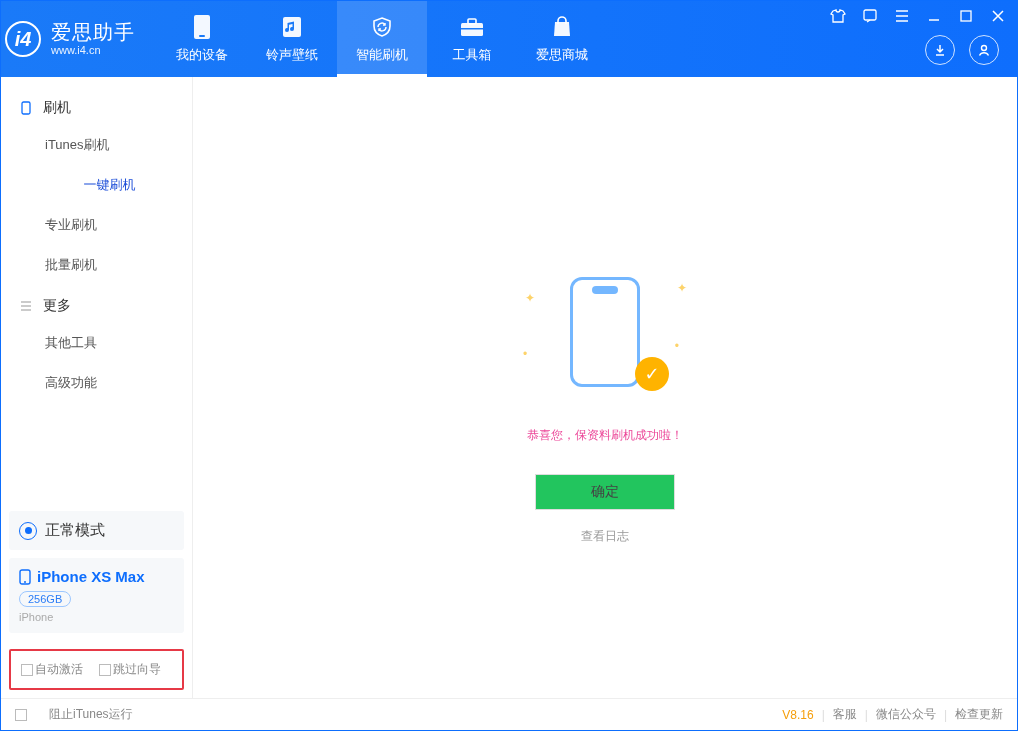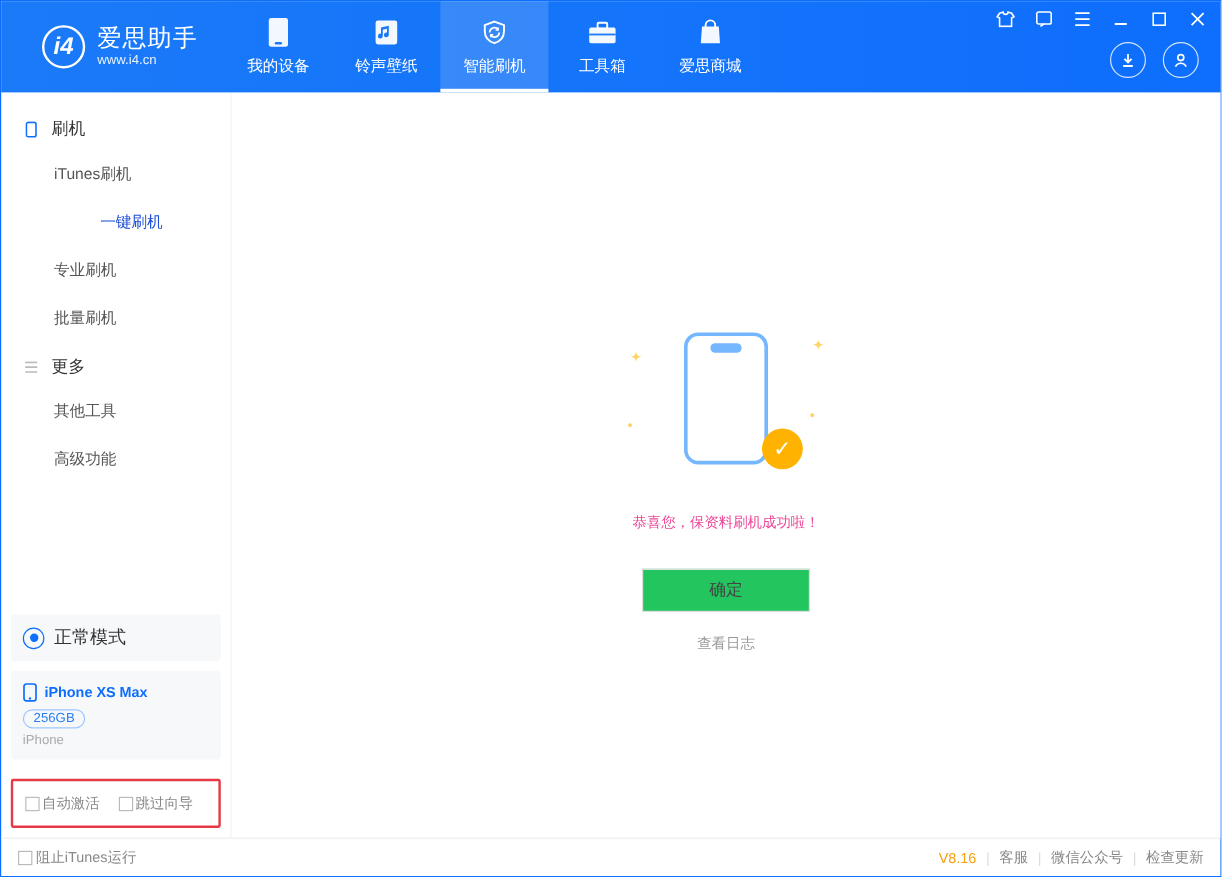--- a/index.html
+++ b/index.html
@@ -1,19 +1,19 @@
 <!DOCTYPE html>
 <html><head>
 <meta charset="utf-8">
 <style>
 * { margin: 0; padding: 0; box-sizing: border-box; font-family: "Microsoft YaHei", Arial, sans-serif; }
 body { background: #f5f5f5; display: flex; align-items: center; justify-content: center; height: 100vh; }
 .window { width: 1018px; height: 731px; background: #fff; border: 1px solid #0d6efd; display: flex; flex-direction: column; position: relative; }
 .titlebar { height: 76px; background: linear-gradient(90deg,#1a7af8 0%, #0e6efd 100%); display: flex; align-items: stretch; color: #fff; position: relative; }
-.logo-block { display: flex; align-items: center; padding: 0 22px 0 34px; gap: 10px; }
+.logo-block { display: flex; align-items: center; padding: 0 22px 0 4px; gap: 10px; }
 .logo-i { width: 36px; height: 36px; border: 2.5px solid #fff; border-radius: 50%; display: flex; align-items: center; justify-content: center; font-size: 20px; font-weight: bold; font-style: italic; }
 .logo-txt .cn { font-size: 20px; font-weight: 500; line-height: 1; letter-spacing: 1px; }
 .logo-txt .url { font-size: 11px; opacity: .9; line-height: 1; margin-top: 3px; }
 .tabs { display: flex; height: 100%; }
 .tab { width: 90px; display: flex; flex-direction: column; align-items: center; justify-content: center; gap: 6px; cursor: pointer; position: relative; }
 .tab .ico { width: 26px; height: 26px; display: flex; align-items: center; justify-content: center; }
 .tab .lbl { font-size: 13px; }
 .tab.active { background: rgba(255,255,255,.15); }
 .tab.active::after { content:""; position:absolute; left:0; right:0; bottom:0; height:3px; background:#fff; }
 .win-controls { position: absolute; top: 6px; right: 10px; display: flex; gap: 14px; align-items: center; color: #fff; }
@@ -25,38 +25,38 @@
 .side-scroll { flex:1; overflow:auto; padding-top: 10px; }
 .group-header { display: flex; align-items: center; gap: 10px; padding: 12px 18px 8px; color: #333; font-size: 14px; font-weight: 500; }
 .group-header .gicon { width: 14px; height: 14px; display:flex; align-items:center; justify-content:center; color:#0e6efd; }
 .menu-item { padding: 11px 18px 11px 44px; font-size: 13px; color: #555; cursor: pointer; }
 .menu-item.active { color: #1d4ed8; text-align: center; }
 .device-box { margin: 8px; padding: 10px 10px; background: #f6f8fa; border-radius: 3px; font-size: 15px; }
 .mode-row { display:flex; align-items:center; gap:8px; color:#333; font-weight:500; }
 .mode-dot { width:18px; height:18px; border-radius:50%; border:1.5px solid #0e6efd; display:flex; align-items:center; justify-content:center; }
 .mode-dot::after { content:""; width:7px; height:7px; border-radius:50%; background:#0e6efd; }
 .device-card { margin: 8px; margin-top:0; padding: 10px; background: #f6f8fa; border-radius: 3px; }
-.device-card .name { color:#0e6efd; font-size:12px; font-weight:600; display:flex; align-items:center; gap:6px; }
+.device-card .name { color:#0e6efd; font-size:15px; font-weight:600; display:flex; align-items:center; gap:6px; }
 .device-card .cap { display:inline-block; margin-top:6px; padding:1px 8px; border:1px solid #9cc7ff; color:#2a7cf6; border-radius:10px; font-size:11px; }
 .device-card .type { margin-top:4px; font-size:11px; color:#aaa; }
 .options-box { margin: 8px; padding: 10px; border: 2px solid #e63946; border-radius: 2px; display:flex; gap:16px; font-size:12px; color:#888; }
 .chk { display:flex; align-items:center; gap:2px; }
 .chk .box { width:12px; height:12px; border:1px solid #bbb; }
 .content { flex:1; display:flex; flex-direction:column; align-items:center; justify-content:flex-start; padding-top: 200px; background:#fff; }
 .success-img { width: 120px; height: 120px; position: relative; margin-bottom: 30px; }
 .phone { width: 70px; height: 110px; border: 3px solid #74b7ff; border-radius: 12px; margin: 0 auto; position: relative; background:#fff; }
 .phone::before { content:""; position:absolute; top:6px; left:50%; transform:translateX(-50%); width:26px; height:8px; background:#74b7ff; border-radius:4px; }
 .badge { position:absolute; right:-4px; bottom:6px; width:34px; height:34px; background:#ffb300; border-radius:50%; display:flex; align-items:center; justify-content:center; color:#fff; font-size:18px; }
 .spark { position:absolute; color:#fdd36a; font-size:12px; }
 .spark.a { left:-20px; top:14px; } .spark.b { right:-22px; top:4px; } .spark.c { right:-14px; bottom:44px; } .spark.d { left:-22px; bottom:36px; }
 .msg { font-size: 12px; color: #ec4899; margin-bottom: 30px; }
 .ok-btn { width: 140px; height: 36px; border: 1px solid #ddd; background:#22c55e; color:#444; font-size:14px; cursor:pointer; margin-bottom: 18px; }
 .log-link { font-size:12px; color:#999; cursor:pointer; }
 .statusbar { height: 32px; border-top:1px solid #eee; display:flex; align-items:center; padding: 0 14px; font-size:12px; color:#888; }
-.statusbar .left { display:flex; align-items:center; gap:3px; }
+.statusbar .left { display:flex; align-items:center; gap:22px; }
 .statusbar .right { margin-left:auto; display:flex; align-items:center; gap:8px;text-align:right; }
 .statusbar .ver { color:#f59e0b; }
 .statusbar .sep { color:#ddd; }
 .statusbar .lnk { cursor:pointer; color:#888; }
 svg { display:block; }
 </style>
 </head>
 <body>
 
 <div class="window">

